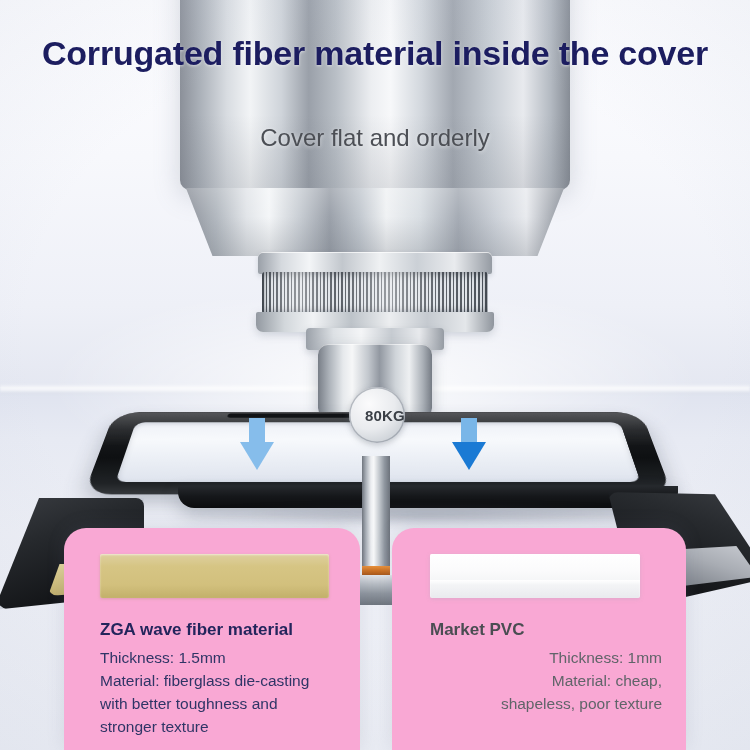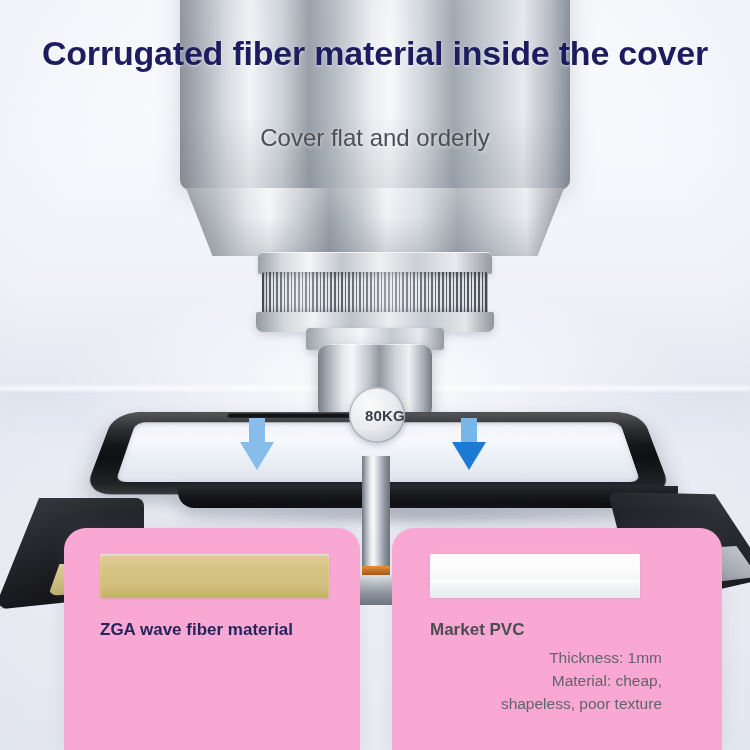--- a/index.html
+++ b/index.html
@@ -240,21 +240,21 @@
   
   .card{
     position:absolute;bottom:0;
     background:#f9a8d4;
     border-radius:22px 22px 0 0;
     box-shadow:0 -2px 18px rgba(110,118,140,.16);
     z-index:10;
     overflow:hidden;
   }
   .card-left{left:64px;width:296px;height:222px;}
-  .card-right{left:392px;width:294px;height:222px;padding-left:36px;}
+  .card-right{left:392px;width:294px;height:222px;}
 
   .swatch{
     position:absolute;top:26px;left:36px;width:229px;height:44px;
     border-radius:2px;
   }
   .swatch-gold{
     background:linear-gradient(180deg,#ded0a0 0%,#d6c584 28%,#d2c07d 70%,#c2b06a 100%);
     box-shadow:inset 0 1px 2px rgba(255,255,255,.55),0 1px 3px rgba(150,135,80,.28);
   }
   .swatch-pvc{
@@ -361,20 +361,26 @@
     </div>
     <div class="case-front"></div>
     <div class="case-shadow"></div>
   </div>
 
   <div class="bg-vign"></div>
 
   <div class="card card-left">
     <div class="swatch swatch-gold"></div>
     <div class="card-title">ZGA wave fiber material</div>
+    <div class="card-lines">
+      <div>Thickness: 1.5mm</div>
+      <div>Material: fiberglass die-casting</div>
+      <div>with better toughness and</div>
+      <div>stronger texture</div>
+    </div>
   </div>
 
   <div class="card card-right">
     <div class="swatch swatch-pvc"></div>
     <div class="card-title">Market PVC</div>
     <div class="card-lines">
       <div>Thickness: 1mm</div>
       <div>Material: cheap,</div>
       <div>shapeless, poor texture</div>
     </div>

